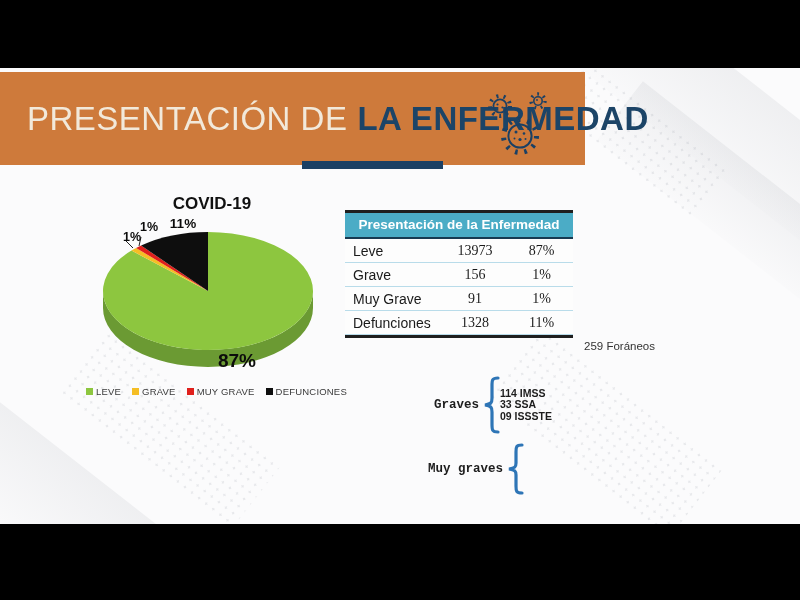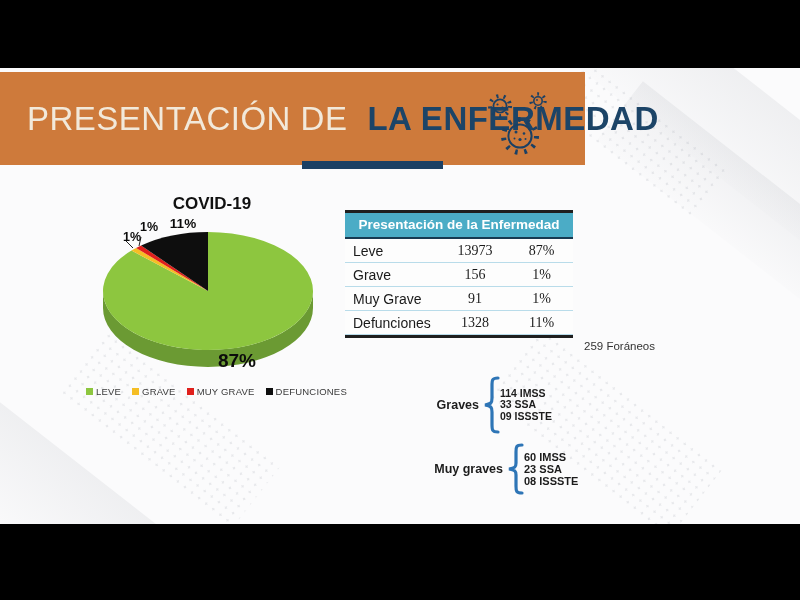--- a/index.html
+++ b/index.html
@@ -21,21 +21,21 @@
           background-image:radial-gradient(rgba(140,146,158,0.33) 1px, transparent 1.3px);
           background-size:9px 9px; }
   .d1 { width:180px; height:60px; top:40px;  right:70px; }
   .d2 { width:230px; height:90px; top:320px; right:80px; }
   .d3 { width:220px; height:80px; bottom:55px; left:60px; }
 
   
   .banner { position:absolute; left:0; top:4px; width:585px; height:93px;
             background:#ce7a3b; display:flex; align-items:center; padding-left:27px; }
   .banner-title { font-size:33px; letter-spacing:.5px; white-space:nowrap; }
-  .banner-title .reg  { color:#f2e9da; font-weight:400; margin-right:20px; }
+  .banner-title .reg  { color:#f2e9da; font-weight:400; margin-right:10px; }
   .banner-title .bold { color:#1c4467; font-weight:700; }
   .virus-svg { position:absolute; left:478px; top:18px; }
   .accent-bar { position:absolute; left:302px; top:93px; width:141px; height:8px; background:#1b4064; }
 
   
   .pie-block { position:absolute; left:72px; top:122px; width:290px; height:220px; }
   .pie-title { position:absolute; left:0; top:4px; width:280px; text-align:center;
                font-size:17px; font-weight:700; color:#111; }
   .pie-svg { position:absolute; left:16px; top:32px; }
   .pct { position:absolute; font-weight:700; color:#0c0c0c; text-align:center; }
@@ -64,21 +64,21 @@
 
   
   .notes { position:absolute; left:584px; top:209px; width:214px;
            font-size:11.5px; font-weight:700; color:#1f1f1f; line-height:18.5px; }
   .foraneos { position:absolute; left:584px; top:272px; font-size:11.5px; color:#333; }
 
   
   .group { position:absolute; display:flex; align-items:center; }
   .g1 { left:413px; top:308px; }
   .g2 { left:413px; top:375px; }
-  .group-label { font-size:12.5px; font-weight:700; color:#1c1c1c; text-align:right; }
+  .group-label { font-size:12.5px; font-weight:700; color:#1c1c1c; text-align:right;font-family:Liberation Mono, monospace; }
   .g1 .group-label { width:66px; }
   .g2 .group-label { width:90px; }
   .brace { margin-left:4px; }
   .group-items { margin-left:0; font-weight:700; color:#1c1c1c; }
   .g1 .group-items { font-size:10.5px; line-height:11.5px; }
   .g2 .group-items { font-size:11px;   line-height:12px; }
 
   .footer { position:absolute; left:70px; top:433px; font-size:11px; color:#2a5b86; letter-spacing:.2px; }
 </style>
 </head>
@@ -196,21 +196,16 @@
         <div>114 IMSS</div>
         <div>33 SSA</div>
         <div>09 ISSSTE</div>
       </div>
     </div>
     <div class="group g2">
       <div class="group-label">Muy graves</div>
       <svg class="brace" width="17" height="52" viewBox="0 0 17 52">
         <path d="M 15 2 C 9 2 9 4 9 9 L 9 20 C 9 24 8 25 2 26 C 8 27 9 28 9 32 L 9 43 C 9 48 9 50 15 50" fill="none" stroke="#2e75b6" stroke-width="3.2" stroke-linecap="round"></path>
       </svg>
-      <div class="group-items">
-        <div>60 IMSS</div>
-        <div>23 SSA</div>
-        <div>08 ISSSTE</div>
-      </div>
     </div>
 
   </div>
 </div>
 
 </body></html>

